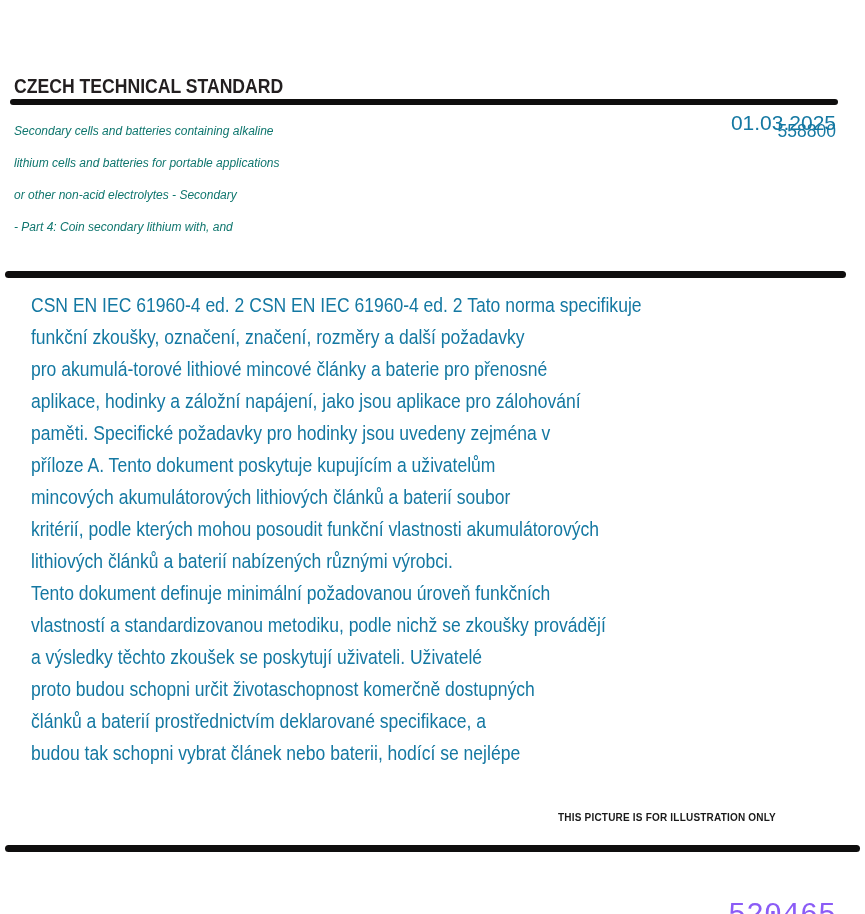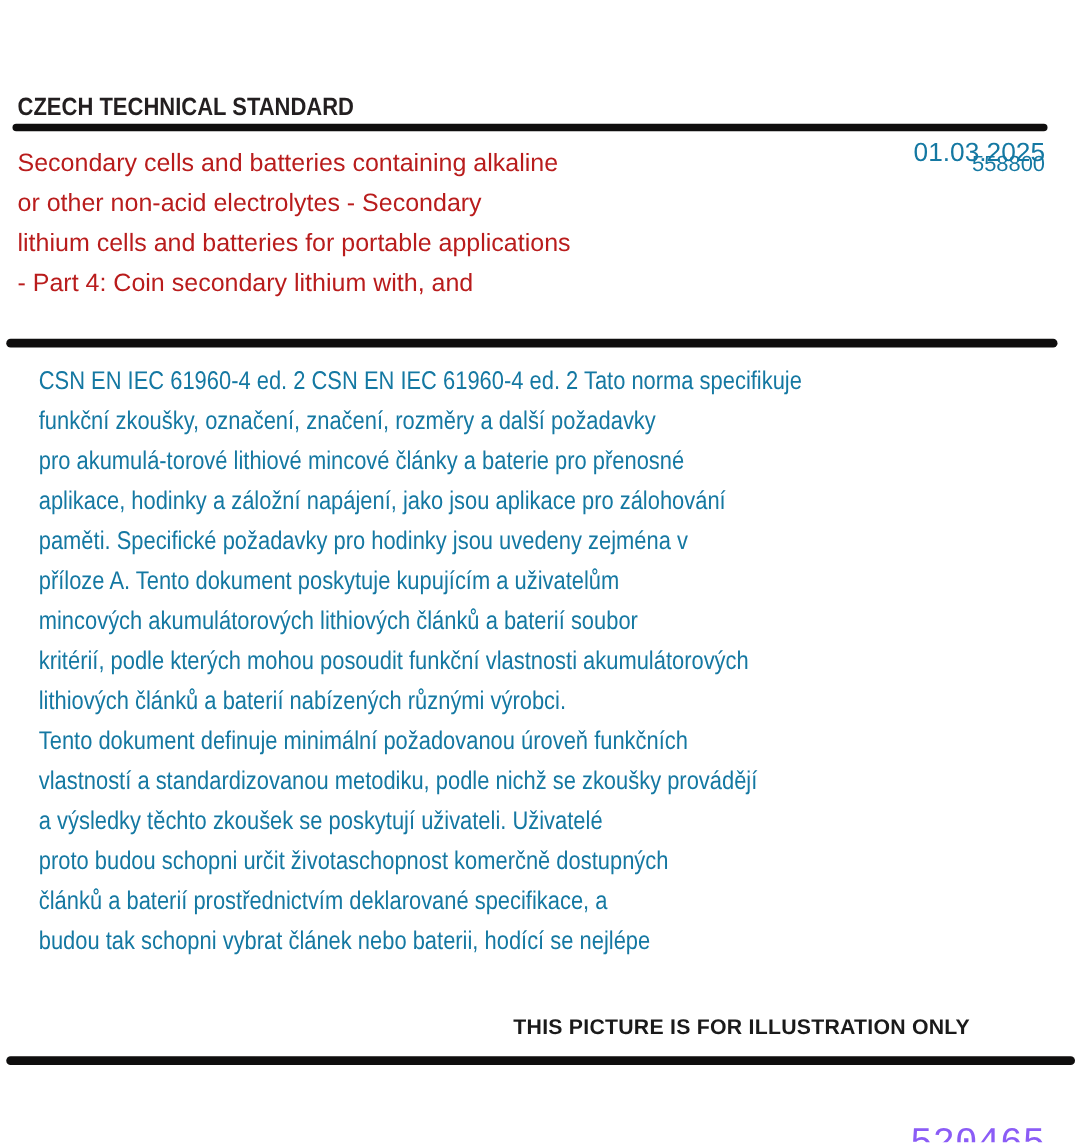--- a/index.html
+++ b/index.html
@@ -46,24 +46,25 @@
   .bar3 { left: 5px;   top: 845px; width: 855px; height: 7px; }
 
   
   .title-block {
     position: absolute;
     left: 14px;
     top: 115px;
     width: 560px;
   }
   .title-line {
-    font-size: 20px;
+    font-size: 12px;
     line-height: 32px;
-    color: #b91c1c;
+    color: #0f766e;
     white-space: nowrap;
+    font-style: italic;
   }
   .ref-block {
     position: absolute;
     right: 29px;
     top: 115px;
     text-align: right;
   }
   .ref-line {
     font-size: 17.5px;
     line-height: 32px;
@@ -84,21 +85,21 @@
     white-space: nowrap;
     transform: scaleX(0.855);
     transform-origin: left top;
   }
 
   
   .notice {
     position: absolute;
     right: 89px;
     top: 812px;
-    font-size: 17px;
+    font-size: 10px;
     font-weight: 700;
     color: #1a1a1a;
     white-space: nowrap;
     letter-spacing: 0.2px;
     margin-left: 32px;
   }
 
   
   .legal {
     position: absolute;
@@ -129,22 +130,22 @@
 <body>
 
 <div class="page">
 
   <div class="masthead">CZECH TECHNICAL STANDARD</div>
   <div class="date teal">01.03.2025</div>
   <div class="bar bar1"></div>
 
   <div class="title-block">
     <div class="title-line">Secondary cells and batteries containing alkaline</div>
+    <div class="title-line">lithium cells and batteries for portable applications</div>
     <div class="title-line">or other non-acid electrolytes - Secondary</div>
-    <div class="title-line">lithium cells and batteries for portable applications</div>
     <div class="title-line">- Part 4: Coin secondary lithium with, and</div>
   </div>
   <div class="ref-block">
     <div class="ref-line">558800</div>
   </div>
   <div class="bar bar2"></div>
 
   <div class="abstract">
     <div class="abstract-line">CSN EN IEC 61960-4 ed. 2 CSN EN IEC 61960-4 ed. 2    Tato norma specifikuje</div>
     <div class="abstract-line">funkční zkoušky, označení, značení, rozměry a další požadavky</div>

